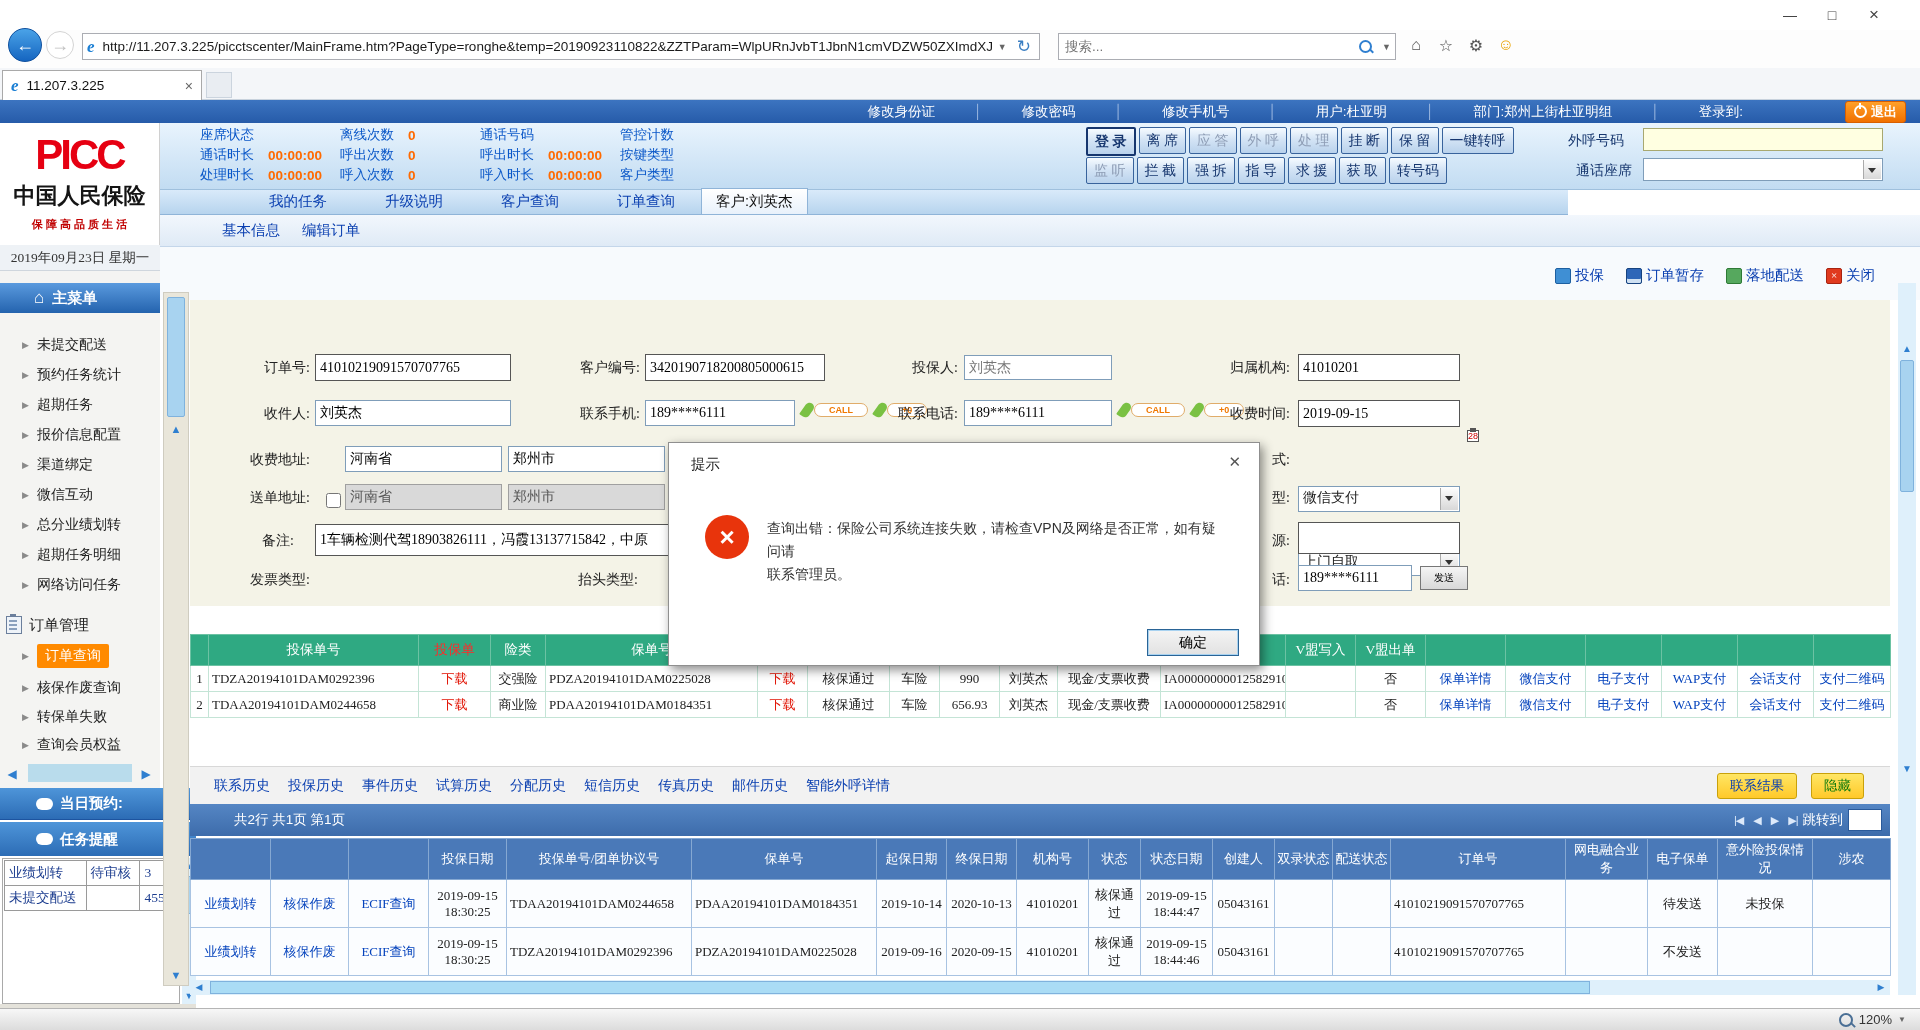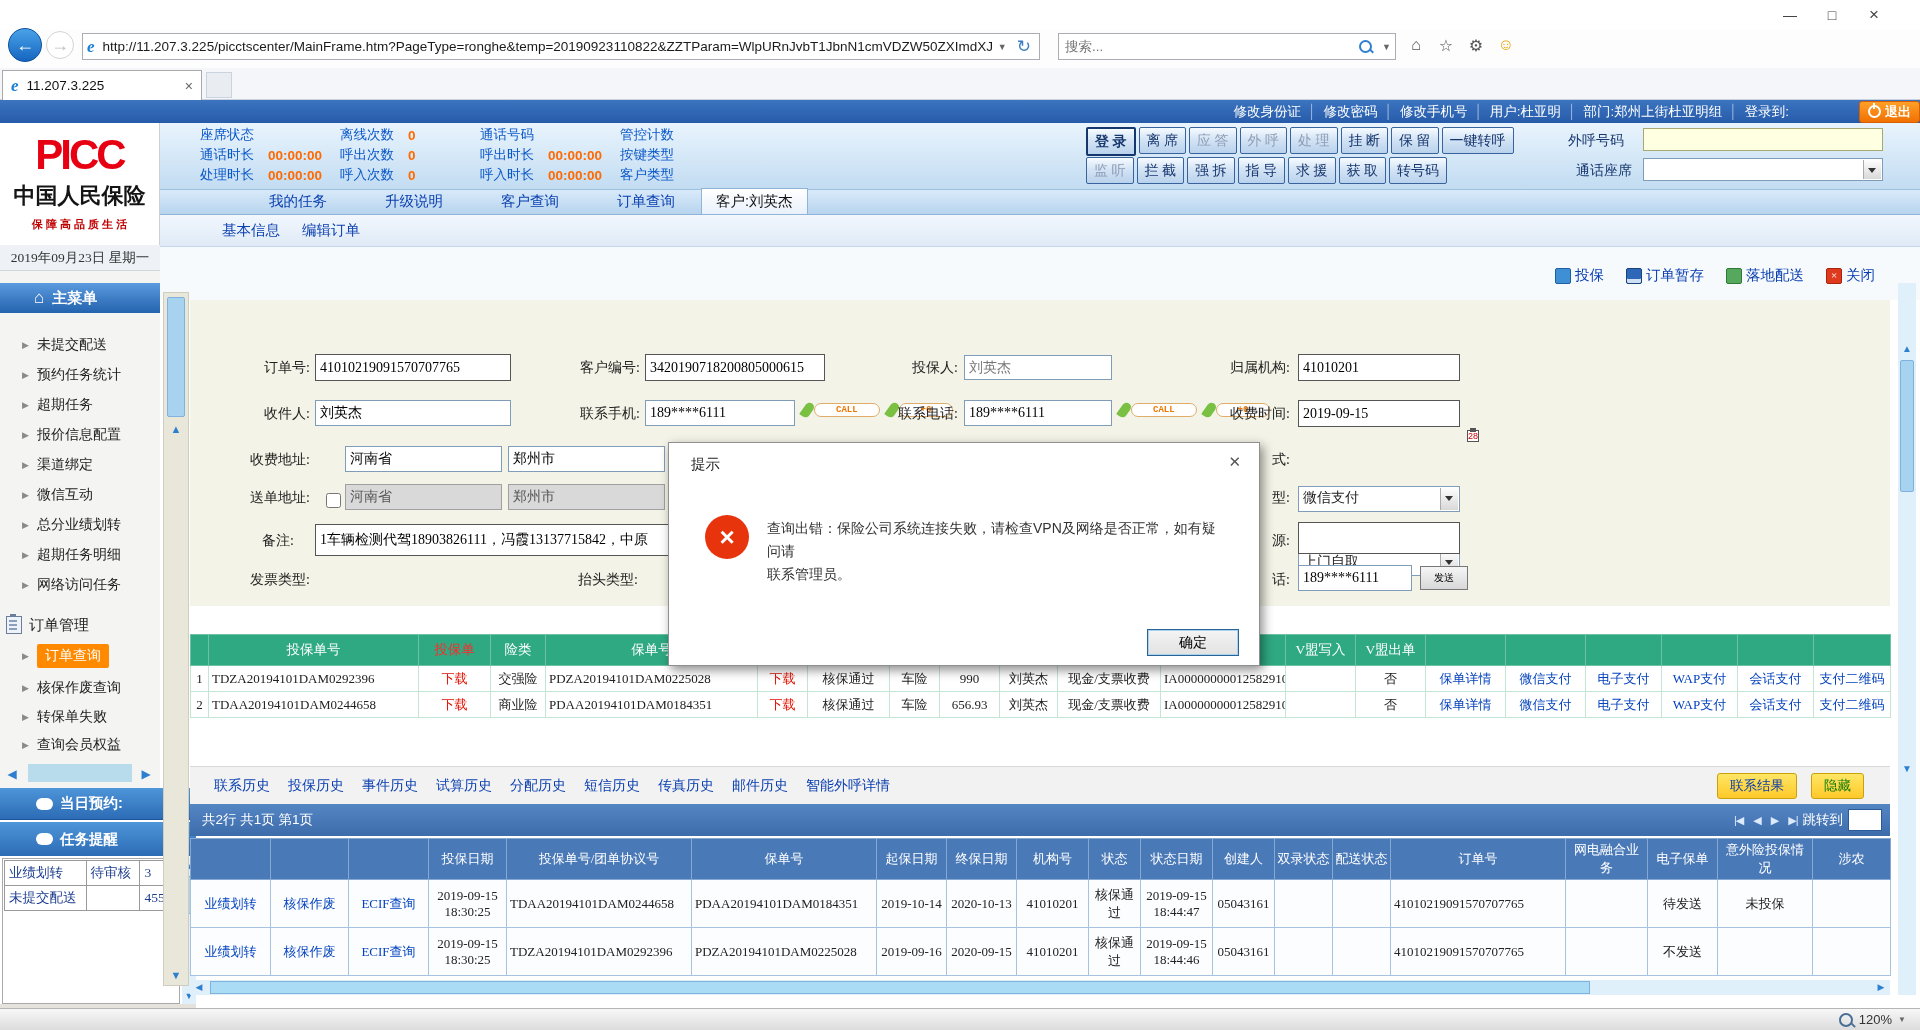--- a/index.html
+++ b/index.html
@@ -57,38 +57,38 @@
   .flabel{font-size:14px;color:#222;text-align:right;line-height:26px;font-family:"Liberation Serif",serif;}
   .inp{border:1px solid #7f9db9;background:#fff;font-family:"Liberation Serif",serif;font-size:14px;color:#000;padding:1px 4px;}
   .inp.dark{border:1px solid #555;}
   .inp.gray{background:#d9d9d9;border:1px solid #a0a0a0;color:#555;}
   .inp.grayval{color:#777;}
   .selbox{border:1px solid #7f9db9;background:#fff;font-family:"Liberation Serif",serif;font-size:14px;padding:2px 20px 2px 4px;position:relative;cursor:pointer;}
   .sarr{position:absolute;right:1px;top:1px;bottom:1px;width:17px;background:linear-gradient(#fdfdfd,#d8d8d8);border-left:1px solid #aaa;}
   .sarr::after{content:"";position:absolute;left:4px;top:8px;border:4px solid transparent;border-top:5px solid #333;}
   .callwrap{display:inline-flex;align-items:center;gap:2px;}
   .phoneblob{width:9px;height:16px;background:#7ac143;border-radius:6px 6px 6px 1px;transform:rotate(35deg);display:inline-block;}
-  .pill{background:#fff;border:1px solid #e0ac6a;border-radius:7px;color:#f07800;font-size:9px;font-weight:bold;padding:0 21px;line-height:12px;font-family:Liberation Mono, monospace;}
+  .pill{background:#fff;border:1px solid #e0ac6a;border-radius:7px;color:#f07800;font-size:9px;font-weight:bold;padding:0 14px;line-height:12px;}
   .cal{width:17px;height:17px;border:1px solid #555;background:#fff;font-size:9px;color:#c00;text-align:center;line-height:15px;position:relative;cursor:pointer;}
   .cal::before{content:"";position:absolute;top:-3px;left:2px;width:3px;height:4px;background:#555;}
   .cal::after{content:"";position:absolute;top:-3px;right:2px;width:3px;height:4px;background:#555;}
   .sendbtn{background:linear-gradient(#f5f5f5,#d8d8d8);border:1px solid #777;font-family:"Liberation Serif",serif;font-size:10px;cursor:pointer;height:24px;}
   
   .secbar{background:linear-gradient(#7aa9e0,#4d7fc0);color:#fff;display:flex;align-items:center;font-size:13.5px;}
   .ptable{border-collapse:collapse;table-layout:fixed;width:1700px;font-family:"Liberation Serif",serif;}
   .ptable th{background:#2fa982;color:#fff;border:1px solid #6cc2a3;height:28px;font-weight:normal;font-size:13.5px;overflow:hidden;white-space:nowrap;}
   .ptable td{border:1px solid #c4e4d6;height:25px;padding:0 3px;font-size:13px;overflow:hidden;white-space:nowrap;background:#fff;text-align:center;}
   .ptable td.l{text-align:left;}
   .red{color:#e11000;cursor:pointer;}
   .lk{color:#0543bd;cursor:pointer;}
   
   .histrow{background:#f2f2f2;border-top:1px solid #d8d8d8;display:flex;align-items:center;}
   .htab{color:#0a3fb0;font-size:14px;margin-right:18px;cursor:pointer;font-family:"Liberation Serif",serif;}
   .ybtn{background:linear-gradient(#ffe664,#ffc92a);border:1px solid #c9a10a;border-radius:3px;font-size:13.5px;padding:3px 12px;cursor:pointer;font-family:"Liberation Serif",serif;}
-  .pagerbar{background:linear-gradient(#5586c4,#3d6cab);color:#fff;display:flex;align-items:center;font-size:13.5px;}
+  .pagerbar{background:linear-gradient(#5586c4,#3d6cab);color:#fff;display:flex;align-items:center;font-size:13.5px;padding-left:32px;}
   .pgico{color:#dce9fa;margin:0 5px;font-size:11px;cursor:pointer;letter-spacing:-1px;}
   .btable{border-collapse:collapse;table-layout:fixed;width:1700px;font-family:"Liberation Serif",serif;}
   .btable th{background:#4a79b8;color:#fff;border:1px solid #85a8d2;font-weight:normal;font-size:13px;padding:2px 2px;overflow:hidden;}
   .btable td{border:1px solid #a8c3e2;font-size:13px;padding:2px 3px;background:#fbfdff;overflow:hidden;text-align:center;vertical-align:middle;}
   .btable td.l{text-align:left;}
   
   .rtable{border-collapse:collapse;width:172px;font-family:"Liberation Serif",serif;}
   .rtable td{border:1px solid #9a9a9a;font-size:13.5px;color:#1c3d8f;padding:3px 4px;background:#fff;}
   
   .modal{background:#fff;border:1px solid #8f8f8f;box-shadow:3px 4px 10px rgba(0,0,0,.45);}
@@ -145,21 +145,21 @@
   
   <div class="abs" style="left:0;top:68px;width:1920px;height:32px;background:#f4f6f9;border-bottom:1px solid #c8d2dd;"></div>
   <div class="abs tab-active" style="left:2px;top:70px;width:200px;height:30px;">
     <span class="ie-e">e</span>
     <span style="margin-left:8px;flex:1;font-size:13.5px;color:#111;">11.207.3.225</span>
     <span style="color:#666;font-size:14px;">×</span>
   </div>
   <div class="abs" style="left:206px;top:72px;width:26px;height:26px;background:#e9edf2;border:1px solid #cbd4de;"></div>
 
   
-  <div class="abs apphead" style="left:0;top:100px;width:1920px;height:23px;display:flex;align-items:center;justify-content:flex-end;font-size:13.5px;">
+  <div class="abs apphead" style="left:0;top:100px;width:1920px;height:23px;display:flex;align-items:center;justify-content:flex-end;padding-right:14px;font-size:13.5px;gap:32px;">
     <a>修改身份证</a>
       <span class="hsep">│</span>
     <a>修改密码</a>
       <span class="hsep">│</span>
     <a>修改手机号</a>
       <span class="hsep">│</span>
     <span>用户:杜亚明</span>
       <span class="hsep">│</span>
     <span>部门:郑州上街杜亚明组</span>
       <span class="hsep">│</span>
@@ -328,21 +328,21 @@
     </table>
   
   <div class="abs track-lb" style="left:182px;top:858px;width:14px;height:146px;">
     <div class="sb-arrow" style="height:16px;">▲</div>
     <div class="thumb-v" style="height:36px;margin:2px 1px;"></div>
     <div class="sb-arrow abs" style="left:0;bottom:0;width:14px;height:16px;">▼</div>
   </div>
   <div class="abs" style="left:0;top:1004px;width:196px;height:4px;background:#e4e2da;"></div>
 
   
-  <div class="abs maintabs" style="left:160px;top:190px;width:1760px;height:25px;padding-left:95px;">
+  <div class="abs maintabs" style="left:160px;top:190px;width:1408px;height:25px;padding-left:95px;">
     <span class="mtab">我的任务</span>
     <span class="mtab" style="margin-left:30px;">升级说明</span>
     <span class="mtab" style="margin-left:30px;">客户查询</span>
     <span class="mtab" style="margin-left:30px;">订单查询</span>
     <span class="mtab active" style="margin-left:12px;">客户:刘英杰</span>
   </div>
   
   <div class="abs subrow" style="left:160px;top:215px;width:1760px;height:32px;display:flex;align-items:center;padding-left:62px;gap:22px;font-size:14.5px;font-family:'Liberation Serif',serif;">
     <span class="bluelink">基本信息</span>
     <span class="bluelink">编辑订单</span>

